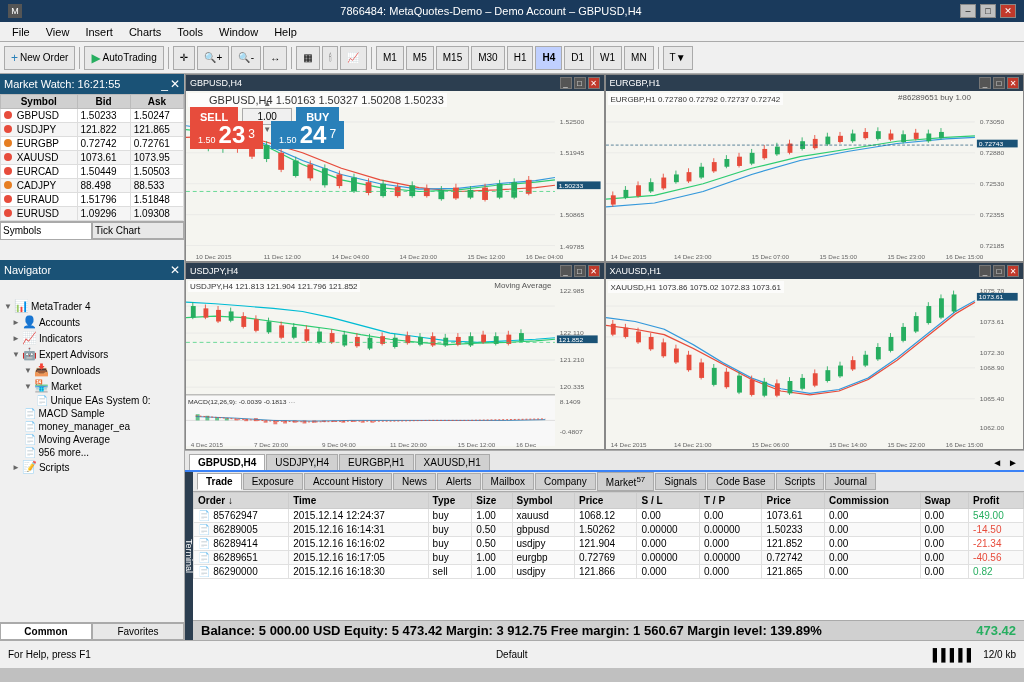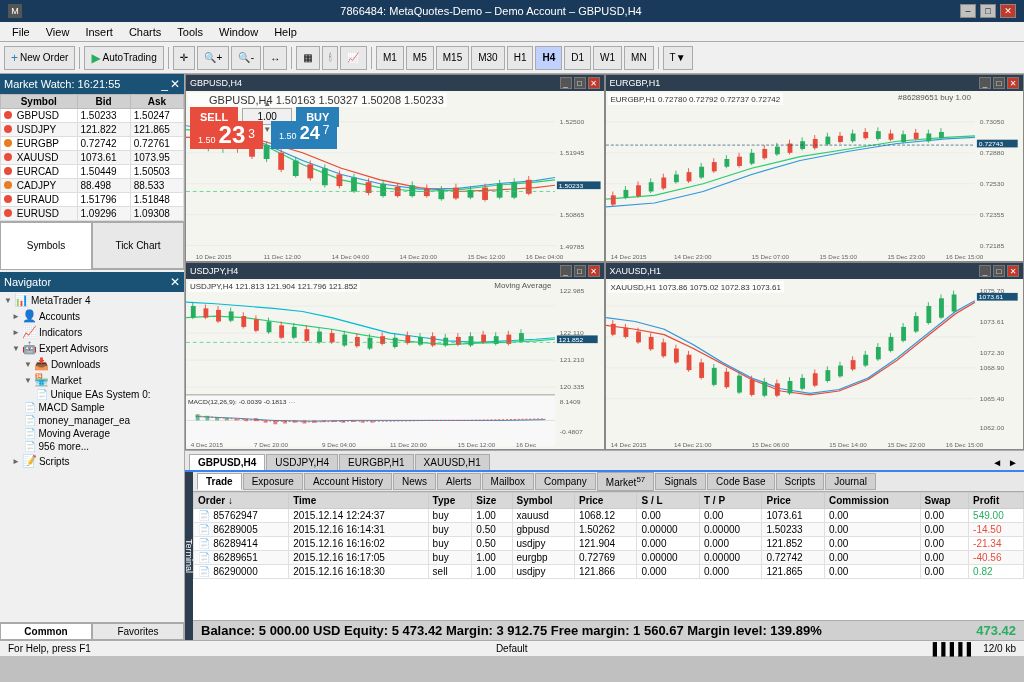--- a/index.html
+++ b/index.html
@@ -17,36 +17,36 @@
     
     
     .toolbar { background: #f0f0f0; height: 32px; display: flex; align-items: center; padding: 0 4px; border-bottom: 1px solid #aaa; gap: 2px; }
     .toolbar-btn { height: 24px; padding: 2px 6px; background: #e8e8e8; border: 1px solid #aaa; font-size: 10px; cursor: pointer; display: flex; align-items: center; gap: 2px; }
     .toolbar-separator { width: 1px; height: 22px; background: #aaa; margin: 0 2px; }
     
     
     .main-container { display: flex; height: calc(682px - 22px - 20px - 32px - 20px - 22px); }
     
     
-    .left-panel { width: 185px; display: flex; flex-direction: column; background: #f0f0f0; border-right: 1px solid #aaa; }
+    .left-panel { width: 185px; display: flex; flex-direction: column; background: #f0f0f0; border-right: 1px solid #aaa; gap: 18px; }
     
     
     .market-watch { border-bottom: 1px solid #aaa; flex-shrink: 0; }
     .panel-header { background: #1a5276; color: white; height: 20px; display: flex; align-items: center; justify-content: space-between; padding: 0 4px; font-size: 11px; }
     .panel-close { cursor: pointer; font-size: 12px; }
     .market-table { width: 100%; border-collapse: collapse; }
     .market-table th { background: #d0d0d0; border: 1px solid #bbb; padding: 1px 3px; text-align: center; font-size: 10px; }
     .market-table td { border: 1px solid #ddd; padding: 1px 3px; font-size: 10px; }
     .market-table tr:nth-child(odd) { background: white; }
     .market-table tr:nth-child(even) { background: #f5f5f5; }
     .symbol-dot { width: 8px; height: 8px; border-radius: 50%; display: inline-block; margin-right: 2px; }
     .dot-red { background: #e74c3c; }
     .dot-orange { background: #e67e22; }
     .market-tabs { display: flex; border-top: 1px solid #aaa; }
-    .market-tab { flex: 1; text-align: center; padding: 17px; font-size: 10px; cursor: pointer; background: #e8e8e8; border: 1px solid #aaa; }
+    .market-tab { flex: 1; text-align: left; padding: 2px; font-size: 10px; cursor: pointer; background: #e8e8e8; border: 1px solid #aaa; }
     .market-tab.active { background: white; border-bottom: none; }
     
     
     .navigator { flex: 1; overflow-y: auto; }
     .nav-item { padding: 1px 4px; cursor: pointer; display: flex; align-items: center; gap: 2px; font-size: 10px; }
     .nav-indent-1 { padding-left: 12px; }
     .nav-indent-2 { padding-left: 24px; }
     .nav-indent-3 { padding-left: 36px; }
     .nav-arrow { font-size: 8px; color: #666; }
     .common-fav-tabs { display: flex; border-top: 1px solid #aaa; }
@@ -91,21 +91,21 @@
     .orders-table { width: 100%; border-collapse: collapse; font-size: 10px; }
     .orders-table th { background: #d8d8d8; border: 1px solid #ccc; padding: 2px 4px; text-align: left; white-space: nowrap; cursor: pointer; position: sticky; top: 0; }
     .orders-table td { border: 1px solid #e0e0e0; padding: 1px 4px; white-space: nowrap; }
     .orders-table tr:nth-child(even) { background: #f9f9f9; }
     .order-icon { color: #2980b9; font-size: 10px; }
     
     
     .balance-bar { background: #d0d0d0; height: 20px; display: flex; align-items: center; padding: 0 8px; font-size: 13px; font-weight: bold; border-top: 1px solid #aaa; justify-content: space-between; text-align: center; }
     
     
-    .statusbar { background: #f0f0f0; height: 16px; display: flex; align-items: center; justify-content: space-between; padding: 0 8px; font-size: 10px; border-top: 1px solid #aaa; }
+    .statusbar { background: #f0f0f0; height: 28px; display: flex; align-items: center; justify-content: space-between; padding: 0 8px; font-size: 10px; border-top: 1px solid #aaa; }
     .status-right { display: flex; align-items: center; gap: 8px; }
     
     
     .chart-svg { width: 100%; height: 100%; }
     .ma-line { fill: none; stroke-width: 1.5; }
     
     
     .profit-positive { color: #27ae60; }
     .profit-negative { color: #e74c3c; }
   </style>
@@ -356,21 +356,21 @@
           </div>
           
           <div style="position:absolute;top:30px;left:4px;display:flex;gap:8px;z-index:10;">
             <div style="background:#e74c3c;color:white;padding:2px 8px;">
               <span style="font-size:9px;">1.50</span>
               <span style="font-size:24px;font-weight:bold;line-height:1;">23</span>
               <span style="font-size:12px;vertical-align:super;">3</span>
             </div>
             <div style="background:#2980b9;color:white;padding:2px 8px;">
               <span style="font-size:9px;">1.50</span>
-              <span style="font-size:18px;font-weight:bold;line-height:1;">24</span>
+              <span style="font-size:24px;font-weight:bold;line-height:1;">24</span>
               <span style="font-size:12px;vertical-align:super;">7</span>
             </div>
           </div>
           
           <svg class="chart-svg" viewBox="0 0 430 220" preserveAspectRatio="none">
 
             <line x1="0" y1="40" x2="380" y2="40" stroke="#ddd" stroke-width="0.5"></line>
             <line x1="0" y1="80" x2="380" y2="80" stroke="#ddd" stroke-width="0.5"></line>
             <line x1="0" y1="120" x2="380" y2="120" stroke="#ddd" stroke-width="0.5"></line>
             <line x1="0" y1="160" x2="380" y2="160" stroke="#ddd" stroke-width="0.5"></line>

